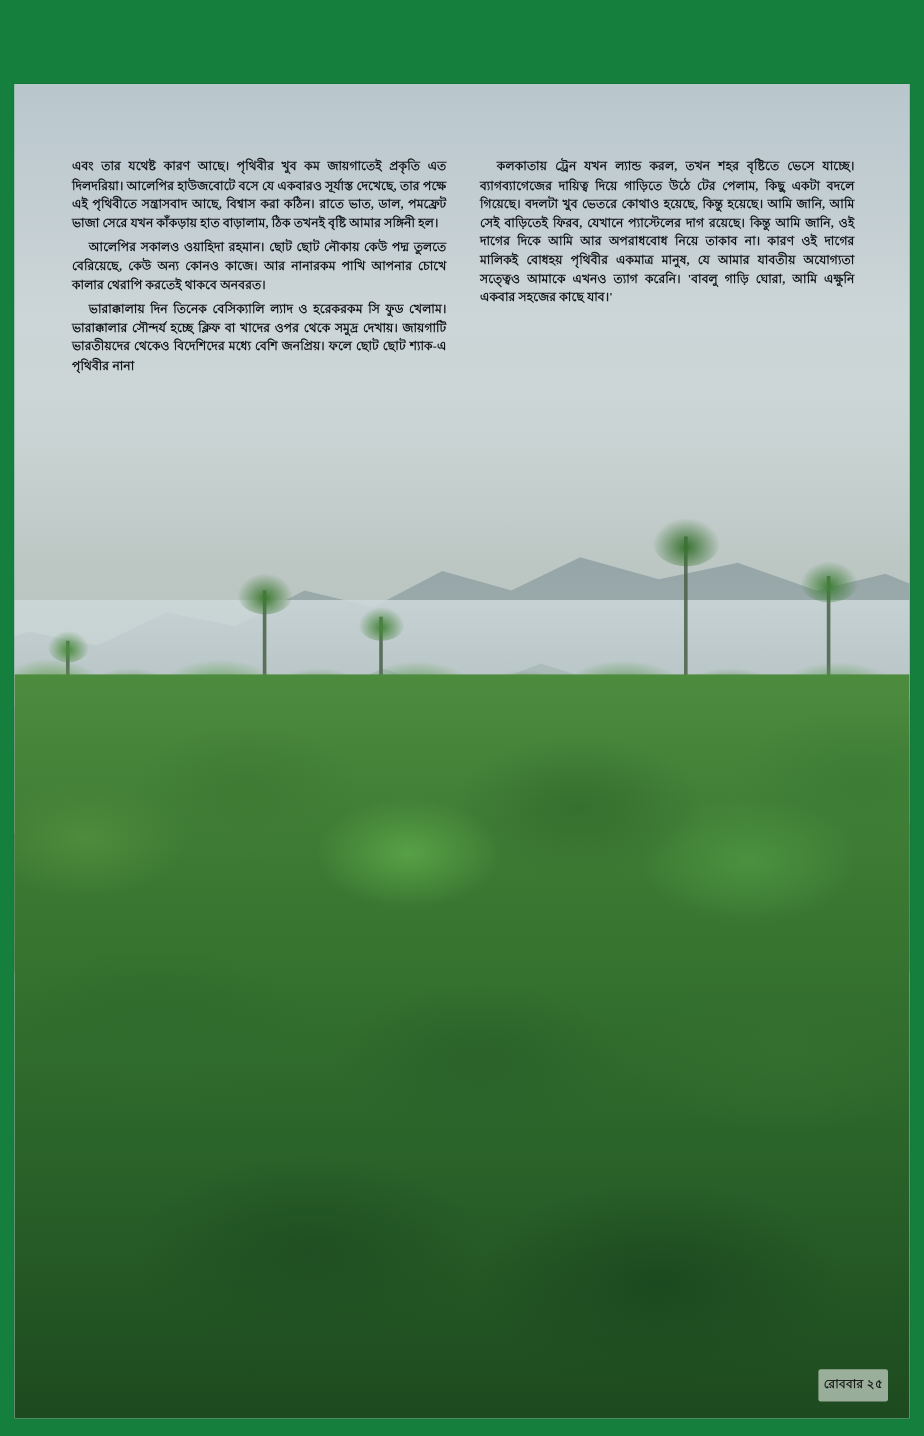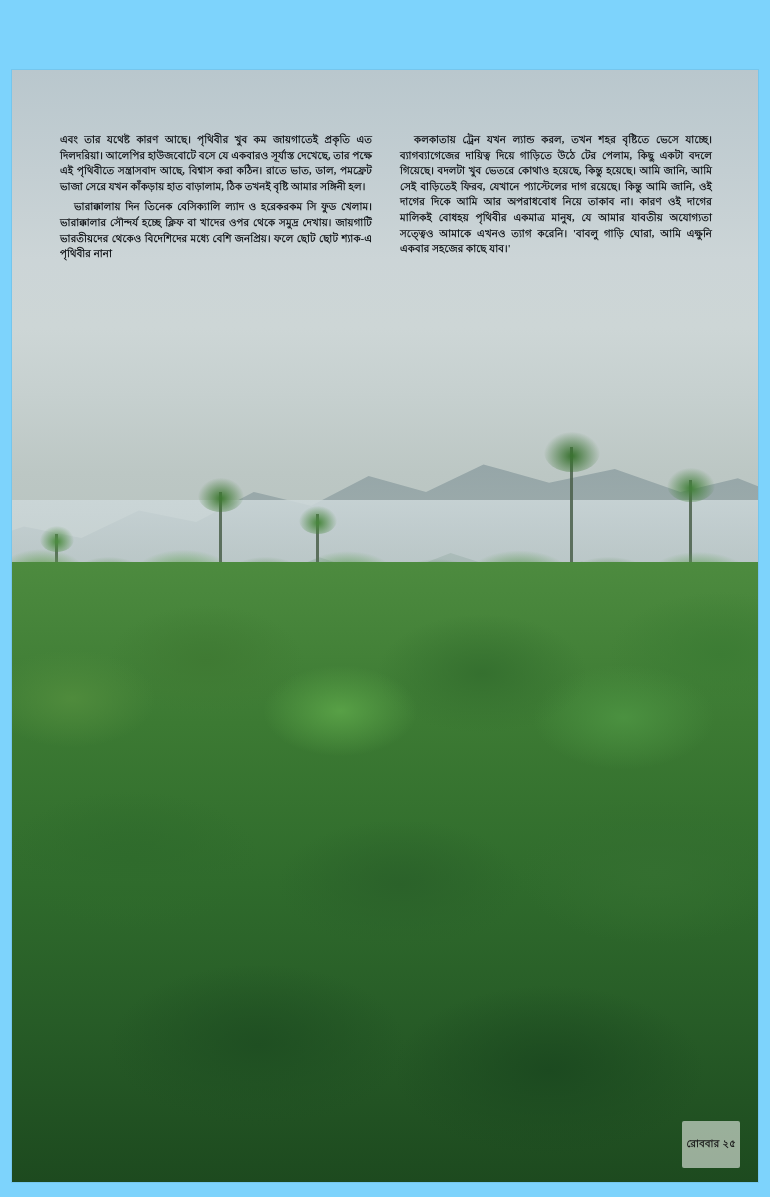--- a/index.html
+++ b/index.html
@@ -7,21 +7,21 @@
     padding: 0;
     background: #ffffff;
   }
   body {
     font-family: "Liberation Sans", sans-serif;
   }
   .page {
     position: relative;
     width: 770px;
     height: 1197px;
-    background: #7dd3fc;
+    background: #15803d;
     overflow: hidden;
   }
   
   .page-inner {
     position: absolute;
     left: 12px;
     top: 70px;
     width: 746px;
     height: 1112px;
     overflow: hidden;
@@ -184,21 +184,21 @@
   
   .folio {
     position: absolute;
     right: 18px;
     bottom: 14px;
     font-family: "Liberation Serif", serif;
     font-size: 10px;
     font-weight: 700;
     color: #1b1b1b;
     background: rgba(255,255,255,.55);
-    padding: 15px 4px;
+    padding: 5px 4px;
     border-radius: 2px;
     letter-spacing: .3px;
   }
   
   .page-shadow {
     position: absolute;
     left: 12px; top: 70px;
     width: 746px; height: 1112px;
     box-shadow: 0 0 0 1px rgba(0,0,0,.06);
     pointer-events: none;
@@ -239,20 +239,21 @@
       </div>
 
       <div class="canopy-top-edge"></div>
       <div class="canopy"></div>
     </div>
 
     <div class="text-area">
       <div class="columns">
         <div class="col">
           <p>এবং তার যথেষ্ট কারণ আছে। পৃথিবীর খুব কম জায়গাতেই প্রকৃতি এত দিলদরিয়া। আলেপির হাউজবোটে বসে যে একবারও সূর্যাস্ত দেখেছে, তার পক্ষে এই পৃথিবীতে সন্ত্রাসবাদ আছে, বিশ্বাস করা কঠিন। রাতে ভাত, ডাল, পমফ্রেট ভাজা সেরে যখন কাঁকড়ায় হাত বাড়ালাম, ঠিক তখনই বৃষ্টি আমার সঙ্গিনী হল।</p>
+          <p class="indent">আলেপির সকালও ওয়াহিদা রহমান। ছোট ছোট নৌকায় কেউ পদ্ম তুলতে বেরিয়েছে, কেউ অন্য কোনও কাজে। আর নানারকম পাখি আপনার চোখে কালার থেরাপি করতেই থাকবে অনবরত।</p>
           <p class="indent">ভারাক্কালায় দিন তিনেক বেসিক্যালি ল্যাদ ও হরেকরকম সি ফুড খেলাম। ভারাক্কালার সৌন্দর্য হচ্ছে ক্লিফ বা খাদের ওপর থেকে সমুদ্র দেখায়। জায়গাটি ভারতীয়দের থেকেও বিদেশিদের মধ্যে বেশি জনপ্রিয়। ফলে ছোট ছোট শ্যাক-এ পৃথিবীর নানা</p>
         </div>
         <div class="col">
           <p class="indent">কলকাতায় ট্রেন যখন ল্যান্ড করল, তখন শহর বৃষ্টিতে ভেসে যাচ্ছে। ব্যাগব্যাগেজের দায়িত্ব দিয়ে গাড়িতে উঠে টের পেলাম, কিছু একটা বদলে গিয়েছে। বদলটা খুব ভেতরে কোথাও হয়েছে, কিন্তু হয়েছে। আমি জানি, আমি সেই বাড়িতেই ফিরব, যেখানে প্যাস্টেলের দাগ রয়েছে। কিন্তু আমি জানি, ওই দাগের দিকে আমি আর অপরাধবোধ নিয়ে তাকাব না। কারণ ওই দাগের মালিকই বোধহয় পৃথিবীর একমাত্র মানুষ, যে আমার যাবতীয় অযোগ্যতা সত্ত্বেও আমাকে এখনও ত্যাগ করেনি। 'বাবলু গাড়ি ঘোরা, আমি এক্ষুনি একবার সহজের কাছে যাব।'</p>
         </div>
       </div>
     </div>
 
     <div class="folio">রোববার ২৫</div>
   </div>

